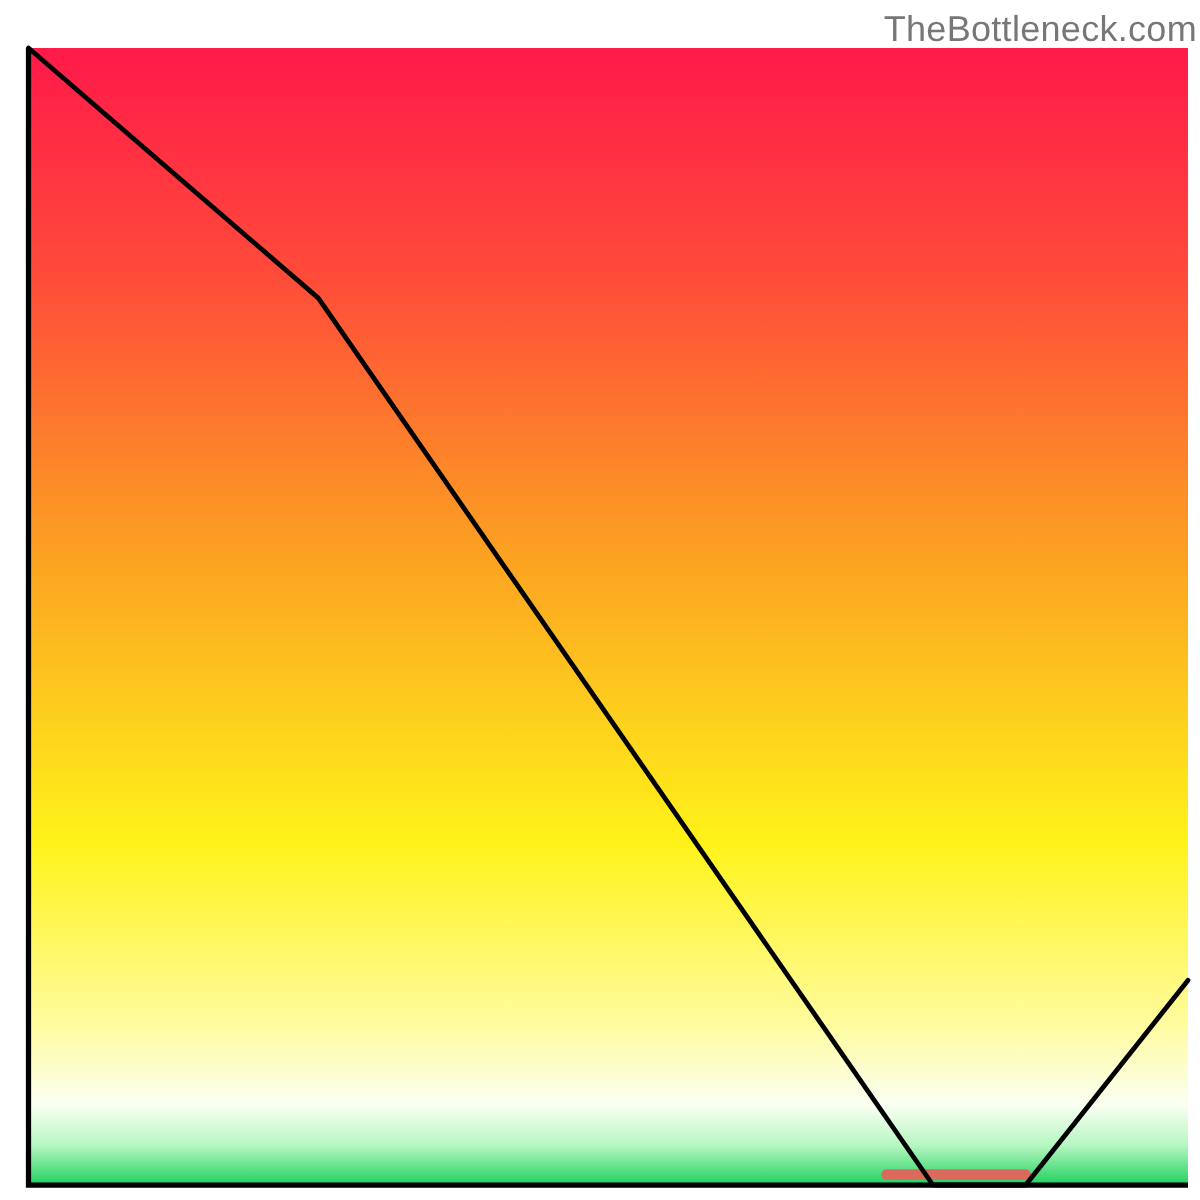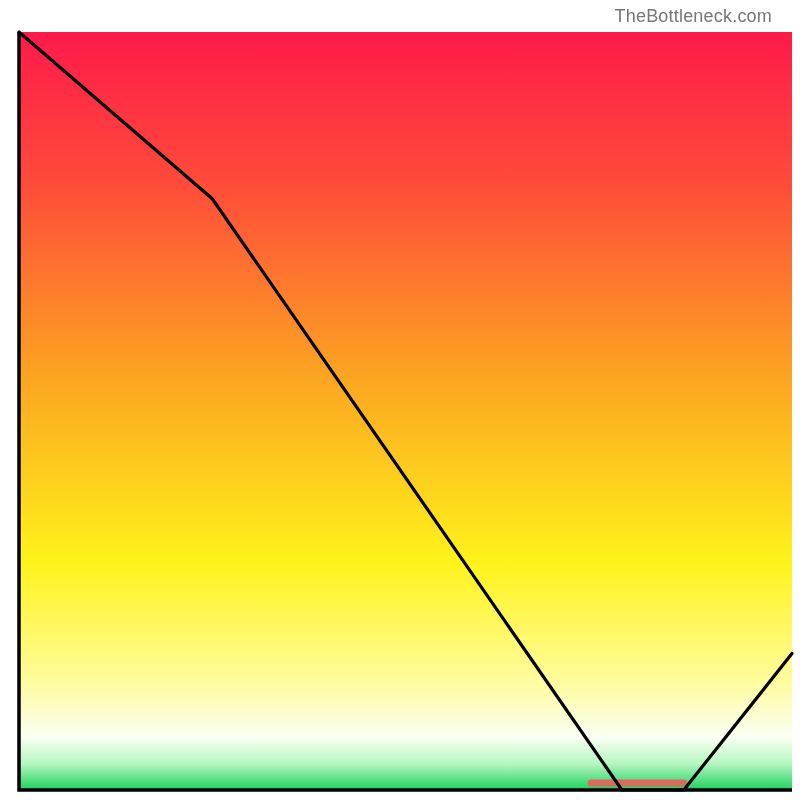--- a/index.html
+++ b/index.html
@@ -12,23 +12,23 @@
     overflow: hidden;
   }
   .stage {
     position: relative;
     width: 800px;
     height: 800px;
   }
   .watermark {
     position: absolute;
     top: 6px;
-    right: 28px;
+    right: 2px;
     color: #777;
-    font-size: 18px;
+    font-size: 24px;
     font-weight: 500;
     letter-spacing: 0.2px;
     user-select: none;
   }
   svg.chart {
     position: absolute;
     left: 0;
     top: 0;
   }
 </style>

